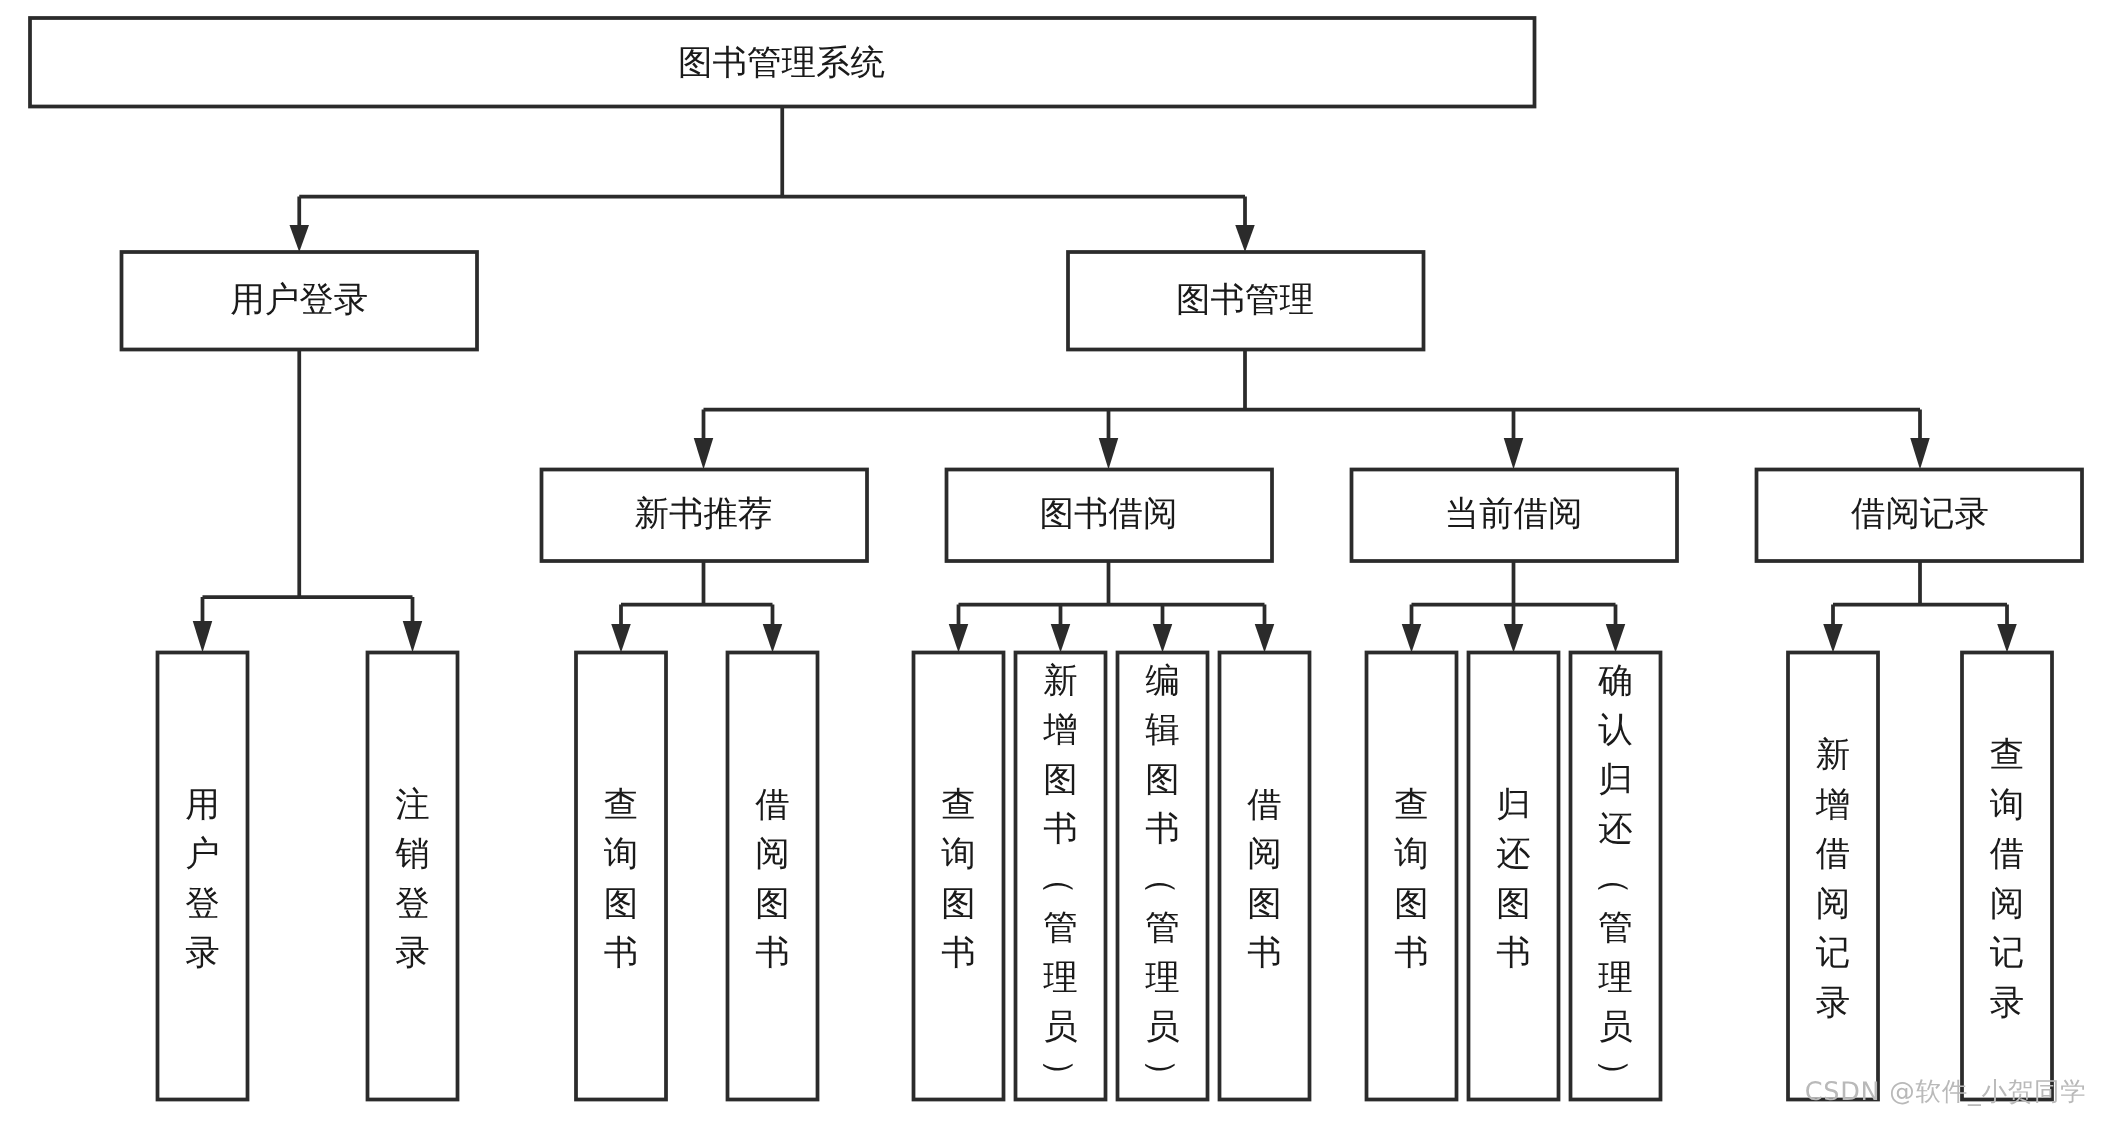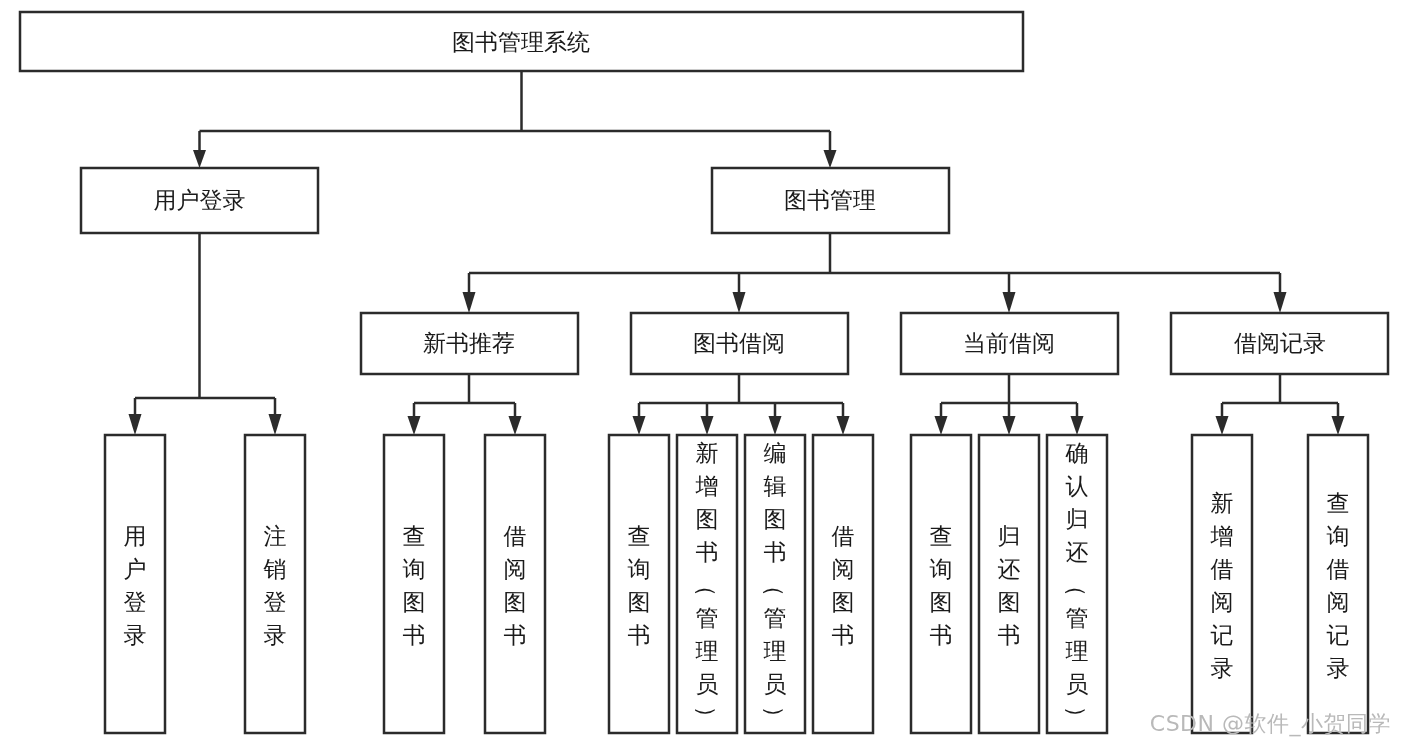--- a/index.html
+++ b/index.html
@@ -46,21 +46,21 @@
     fill: #1a1a1a;
     font-family: "DejaVu Sans", "Liberation Sans", sans-serif;
     font-size: 23px;
     text-anchor: middle;
   }
   .watermark {
     position: absolute;
     right: 14px;
     bottom: 8px;
     font-family: "DejaVu Sans", "Liberation Sans", sans-serif;
-    font-size: 22px;
+    font-size: 17px;
     color: #b9b9b9;
     white-space: nowrap;
     letter-spacing: 0.5px;
   }
 </style>
 </head>
 <body>
 
 <svg id="diagram" viewBox="0 0 1405 747">
 

